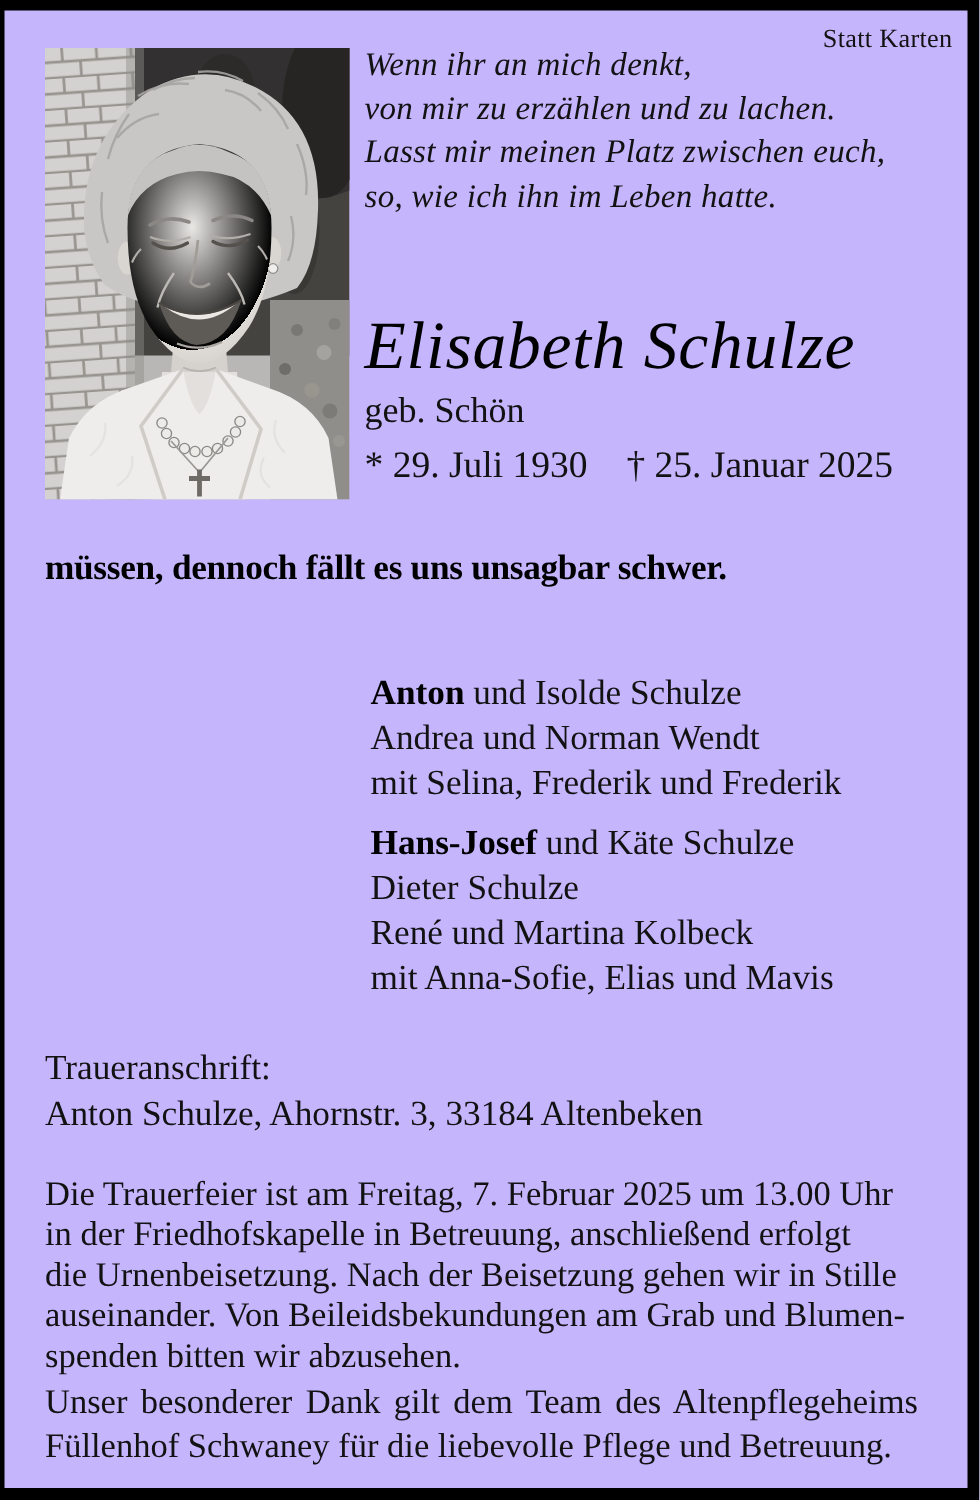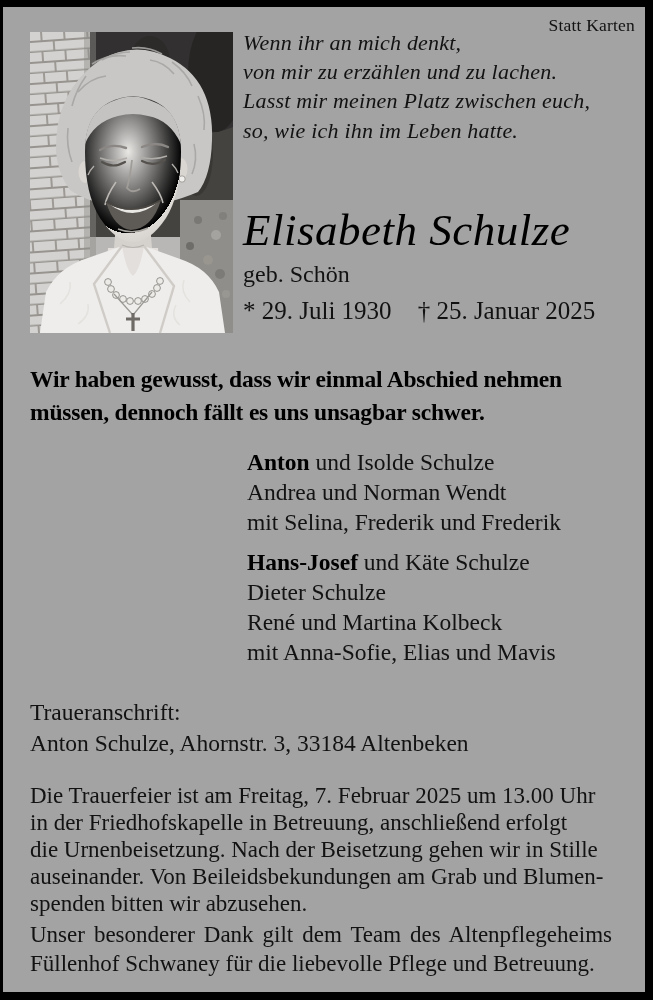--- a/index.html
+++ b/index.html
@@ -1,20 +1,20 @@
 <!DOCTYPE html>
 <html><head>
 <meta charset="utf-8">
 <style>
   html,body { margin:0; padding:0; background:#e9e9e9; }
   .sheet {
     position:relative;
     width:653px; height:1000px;
     box-sizing:border-box;
-    background:#a3a3a3;
+    background:#c4b5fd;
     border-style:solid; border-color:#000;
     border-width:7px 8px 8px 3px;
     font-family:"Liberation Serif", serif;
     color:#121212;
     overflow:hidden;
   }
   .corner-note {
     position:absolute; top:8px; right:10px;
     font-size:17.5px; letter-spacing:0.2px;
   }
@@ -212,21 +212,20 @@
 
   <div class="name-block">
     <div class="deceased-name">Elisabeth Schulze</div>
     <div class="maiden-name">geb. Schön</div>
     <div class="life-dates">
       <span>* 29. Juli 1930</span><span class="dates-gap"></span><span>† 25. Januar 2025</span>
     </div>
   </div>
 
   <div class="intro">
-    <div>Wir haben gewusst, dass wir einmal Abschied nehmen</div>
     <div>müssen, dennoch fällt es uns unsagbar schwer.</div>
   </div>
 
   <div class="mourners">
     <div class="mourner-group">
       <div><b>Anton</b><span> und Isolde Schulze</span></div>
       <div><b></b><span>Andrea und Norman Wendt</span></div>
       <div><b></b><span>mit Selina, Frederik und Frederik</span></div>
     </div>
     <div class="mourner-group">

